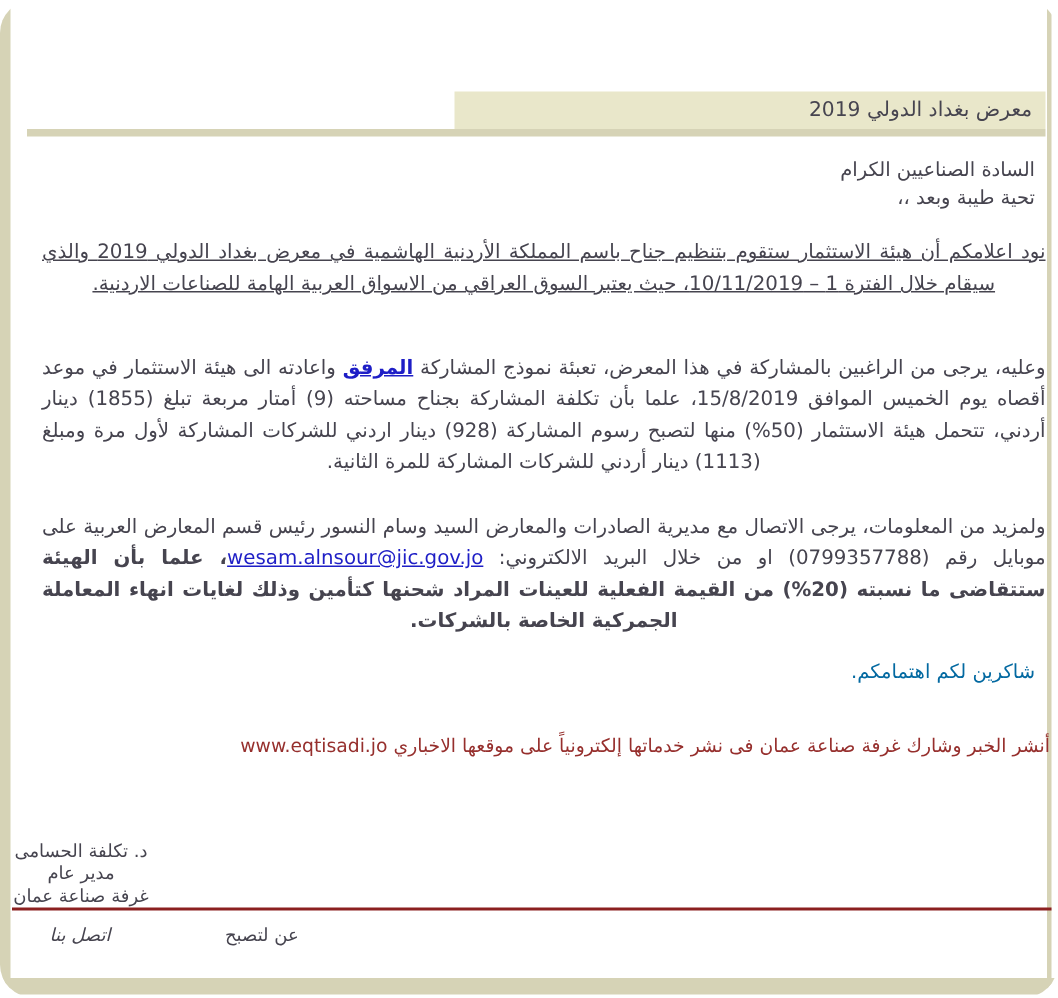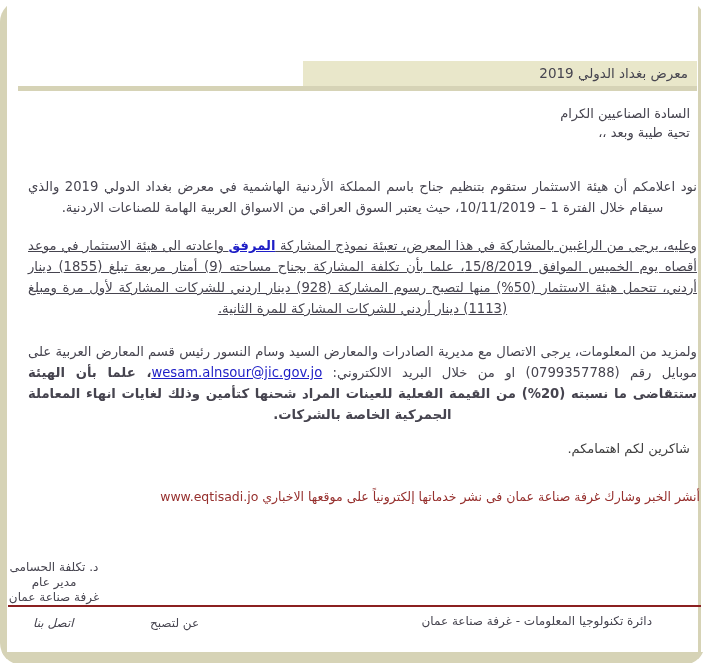--- a/index.html
+++ b/index.html
@@ -19,29 +19,29 @@
   }
   .title-underline { position:absolute; top:86px; left:18px; width:679px; height:5px; background:#d6d3b6; }
 
   .greeting { position:absolute; top:104px; right:15px; text-align:right; font-size:13px; line-height:19px; color:#46444f;margin-left:36px; }
 
   .para {
     position:absolute; right:8px; width:669px;
     font-size:13.2px; line-height:21px; color:#46444f;
     text-align:justify; text-align-last:center;
   }
-  .para-1 { top:176px; }
-  .para-2 { top:235px;text-decoration:underline; }
+  .para-1 { top:158px;text-decoration:underline; }
+  .para-2 { top:235px; }
   .para-3 { top:341px; }
   .bold { font-weight:bold; }
 
   a.attach-link { color:#1e1ec6; font-weight:bold; text-decoration:underline; }
   a.email-link  { color:#1e1ec6; text-decoration:underline; unicode-bidi:embed; direction:ltr;margin-top:48px; }
 
-  .closing { position:absolute; top:441px; right:15px; font-size:13px; color:#404040; text-align:right; }
+  .closing { position:absolute; top:441px; right:15px; font-size:13px; color:#0369a1; text-align:right; }
 
   .share-line { position:absolute; top:489px; right:5px; font-size:12.5px; color:#962f2d; text-align:center; white-space:nowrap; }
   .share-line a { color:#962f2d; text-decoration:none; direction:ltr; unicode-bidi:embed; }
 
   .signature { position:absolute; top:560px; left:8px; width:92px; text-align:center; font-size:12px; line-height:15px; color:#46444f; }
 
   .footer-rule { position:absolute; top:605px; left:8px; width:693px; height:2px; background:#8b2020; }
 
   .footer-link { position:absolute; top:616px; font-size:12px; color:#46444f; cursor:pointer; }
   .footer-contact { left:33px;font-style:italic; }
@@ -86,15 +86,14 @@
   <div class="signature">
     <div>د. تكلفة الحسامى</div>
     <div>مدير عام</div>
     <div>غرفة صناعة عمان</div>
   </div>
 
   <div class="footer-rule"></div>
 
   <div class="footer-link footer-contact">اتصل بنا</div>
   <div class="footer-link footer-about">عن لتصبح</div>
-  <div class="footer-dept">دائرة تكنولوجيا المعلومات - غرفة صناعة عمان</div>
 
 </div>
 
 </body></html>

